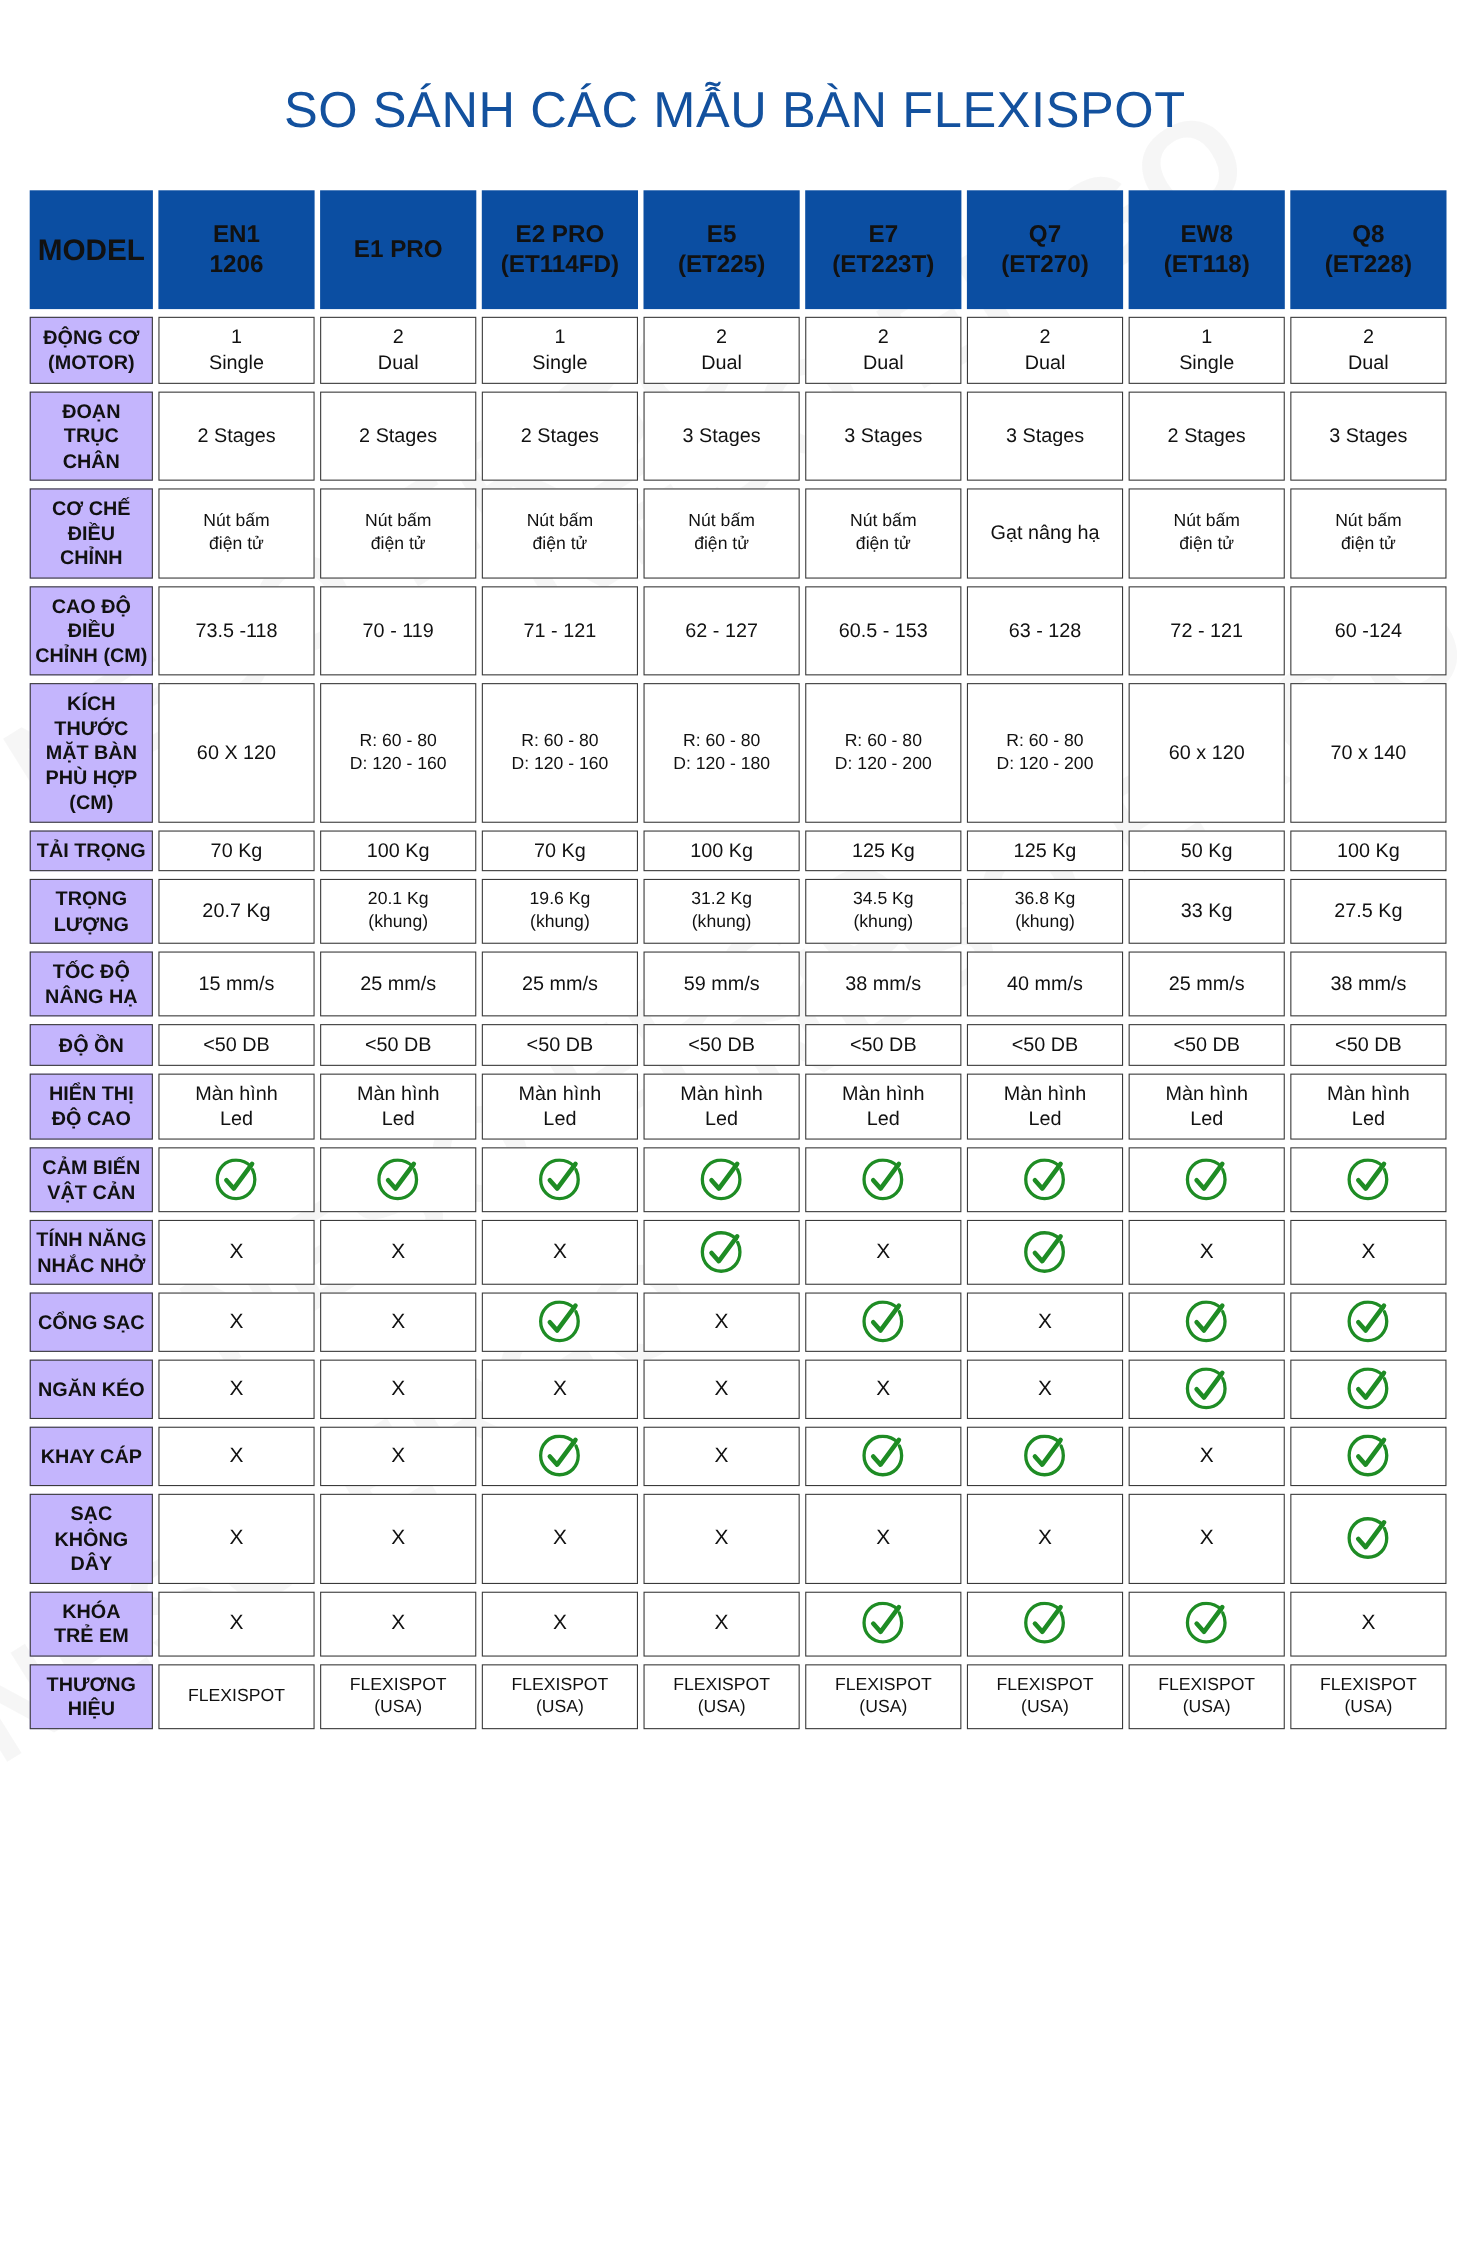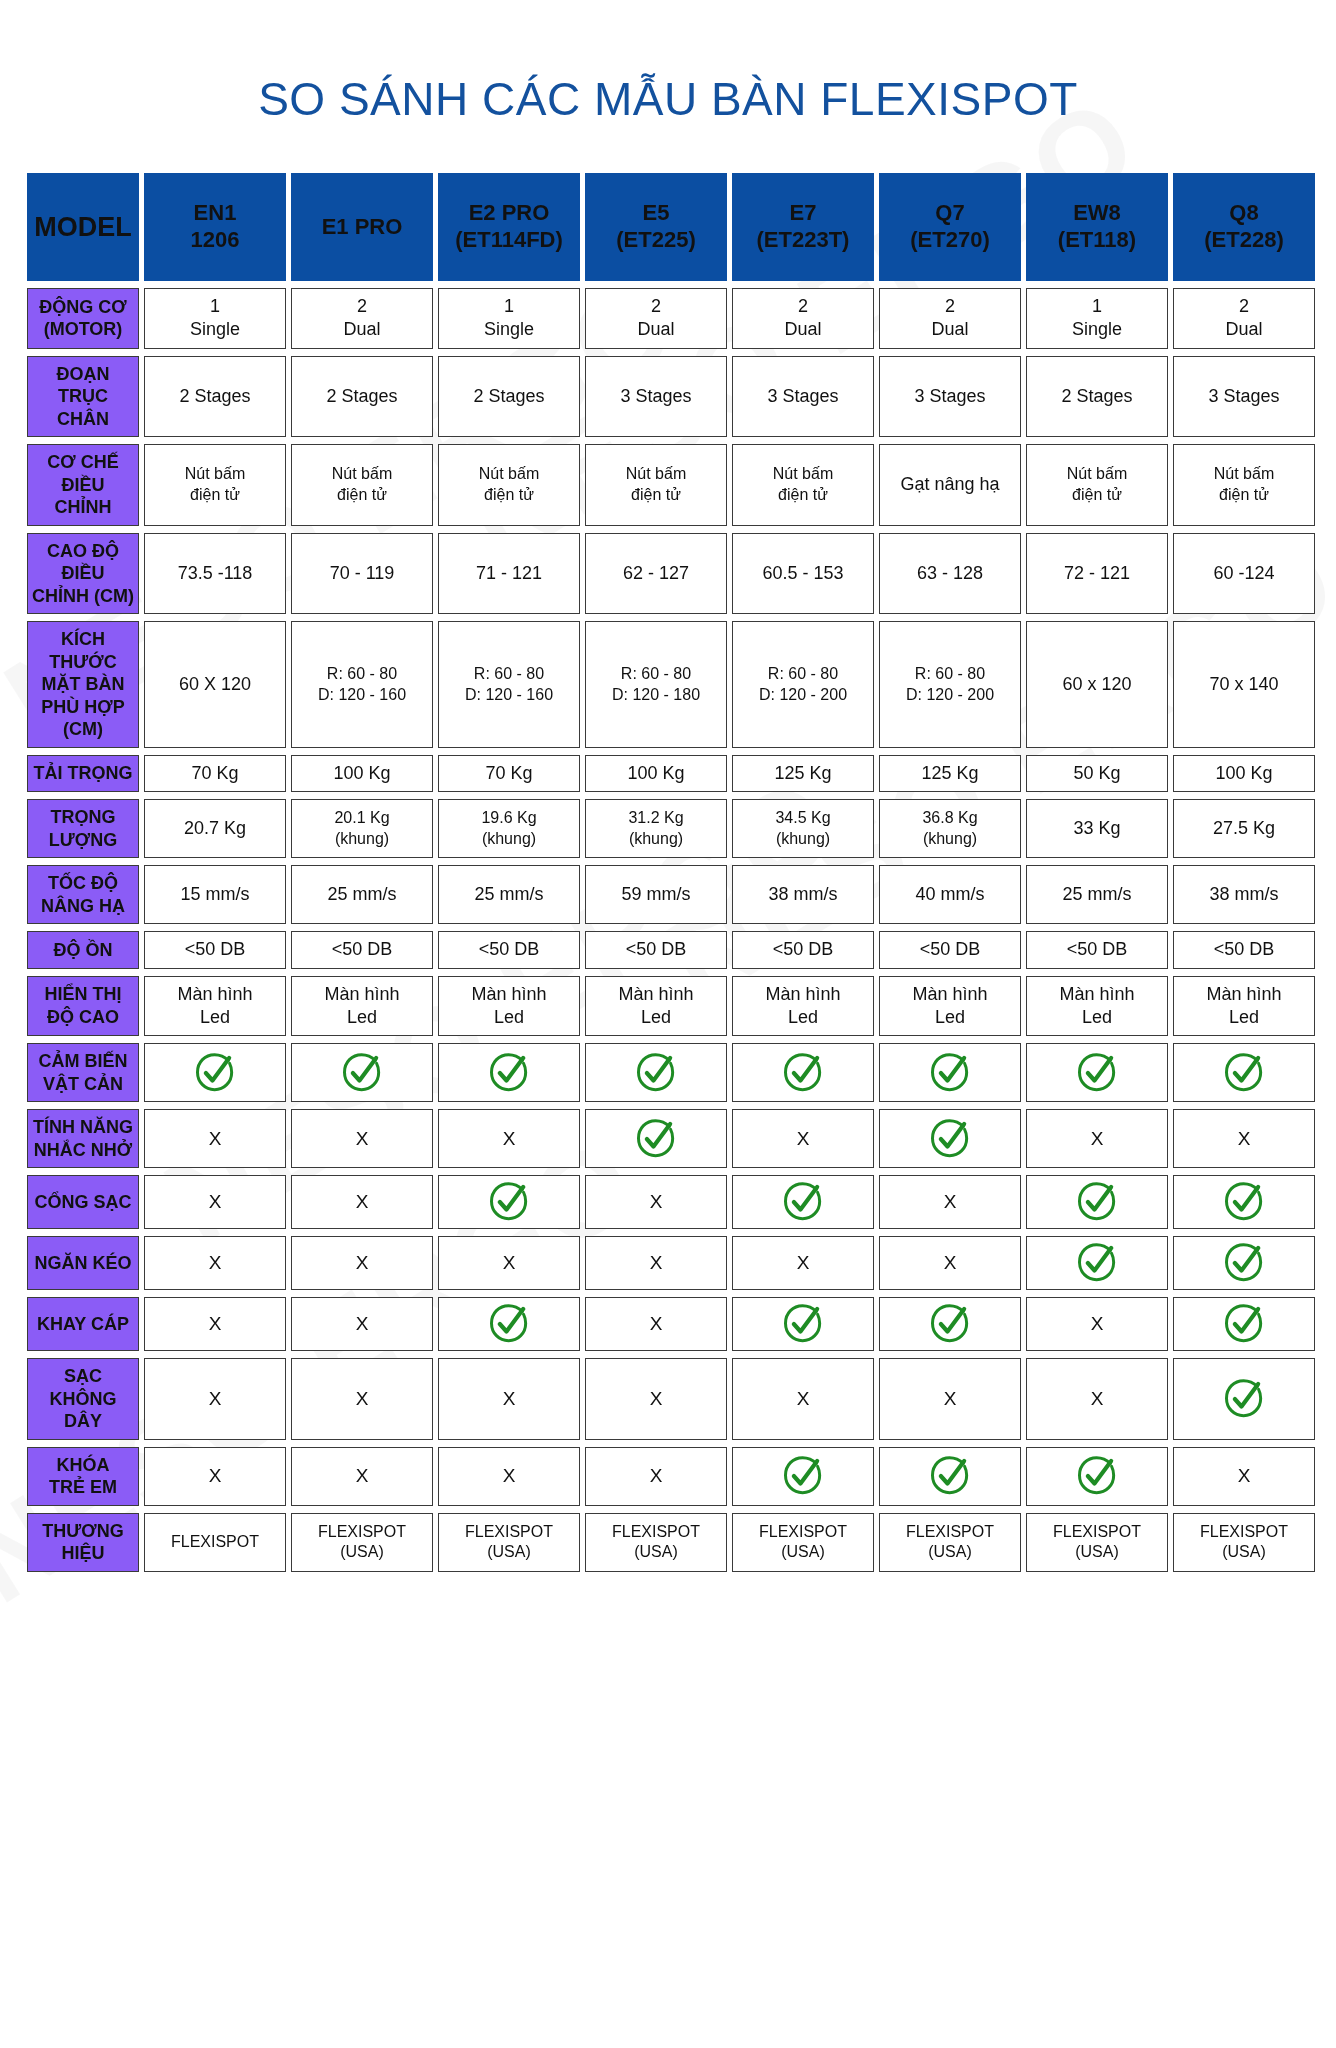--- a/index.html
+++ b/index.html
@@ -79,21 +79,21 @@
     font-weight: 700;
     font-size: 22px;
     line-height: 1.22;
     height: 108px;
     border: none;
   }
   thead th.model-head { font-size: 27px; }
 
   
   tbody th.rowlabel {
-    background: #8b5cf6;
+    background: #c4b5fd;
     border: 1.6px solid #3a3a3a;
     font-weight: 700;
     font-size: 18px;
     line-height: 1.25;
     padding: 6px 2px;
   }
   tbody td.cell {
     background: #ffffff;
     border: 1.6px solid #3a3a3a;
     font-weight: 400;

